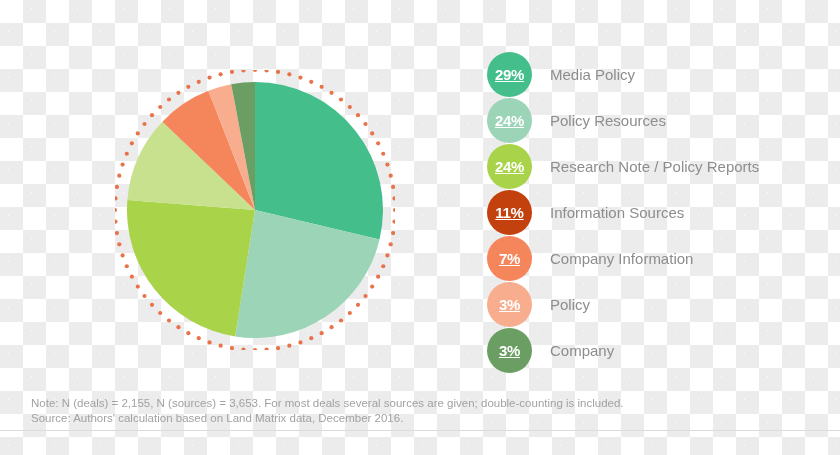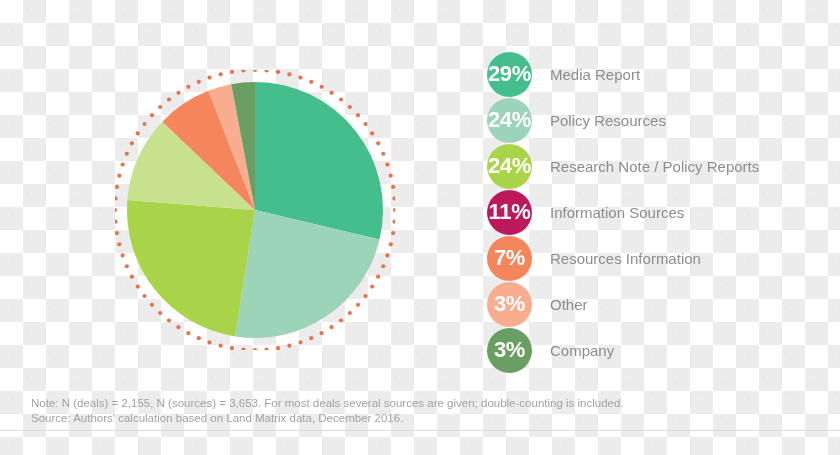--- a/index.html
+++ b/index.html
@@ -49,23 +49,24 @@
   }
   .legend-badge {
     width: 45px;
     height: 45px;
     border-radius: 50%;
     flex: 0 0 45px;
     display: flex;
     align-items: center;
     justify-content: center;
     color: #ffffff;
-    font-size: 22px;
+    font-size: 15px;
     font-weight: bold;
     letter-spacing: -0.3px;
+    text-decoration: underline;
   }
   .legend-label {
     margin-left: 18px;
     color: #8d8d8d;
     font-size: 15px;
     white-space: nowrap;
   }
 
   
   #footnote {
@@ -180,41 +181,41 @@
           <path d="M 140 140 L 47.40 51.63 A 128 128 0 0 1 93.32 20.81 Z" fill="#f5855b"></path>
           <path d="M 140 140 L 93.32 20.81 A 128 128 0 0 1 116.25 14.22 Z" fill="#f8ae8e"></path>
           <path d="M 140 140 L 116.25 14.22 A 128 128 0 0 1 140.00 12.00 Z" fill="#6b9e63"></path>
         </g>
     </svg>
   </div>
 
   <div id="legend">
       <div class="legend-row">
         <div class="legend-badge" style="background: rgb(68, 191, 140);">29%</div>
-        <div class="legend-label">Media Report</div>
+        <div class="legend-label">Media Policy</div>
       </div>
       <div class="legend-row">
         <div class="legend-badge" style="background: rgb(155, 212, 182);">24%</div>
         <div class="legend-label">Policy Resources</div>
       </div>
       <div class="legend-row">
         <div class="legend-badge" style="background: rgb(169, 212, 74);">24%</div>
         <div class="legend-label">Research Note / Policy Reports</div>
       </div>
       <div class="legend-row">
-        <div class="legend-badge" style="background: #be185d;">11%</div>
+        <div class="legend-badge" style="background: #c2410c;">11%</div>
         <div class="legend-label">Information Sources</div>
       </div>
       <div class="legend-row">
         <div class="legend-badge" style="background: rgb(245, 133, 91);">7%</div>
-        <div class="legend-label">Resources Information</div>
+        <div class="legend-label">Company Information</div>
       </div>
       <div class="legend-row">
         <div class="legend-badge" style="background: rgb(248, 174, 142);">3%</div>
-        <div class="legend-label">Other</div>
+        <div class="legend-label">Policy</div>
       </div>
       <div class="legend-row">
         <div class="legend-badge" style="background: rgb(107, 158, 99);">3%</div>
         <div class="legend-label">Company</div>
       </div>
     </div>
 
   <div id="footnote">
     <div>Note: N (deals) = 2,155, N (sources) = 3,653. For most deals several sources are given; double-counting is included.</div>
     <div>Source: Authors' calculation based on Land Matrix data, December 2016.</div>

